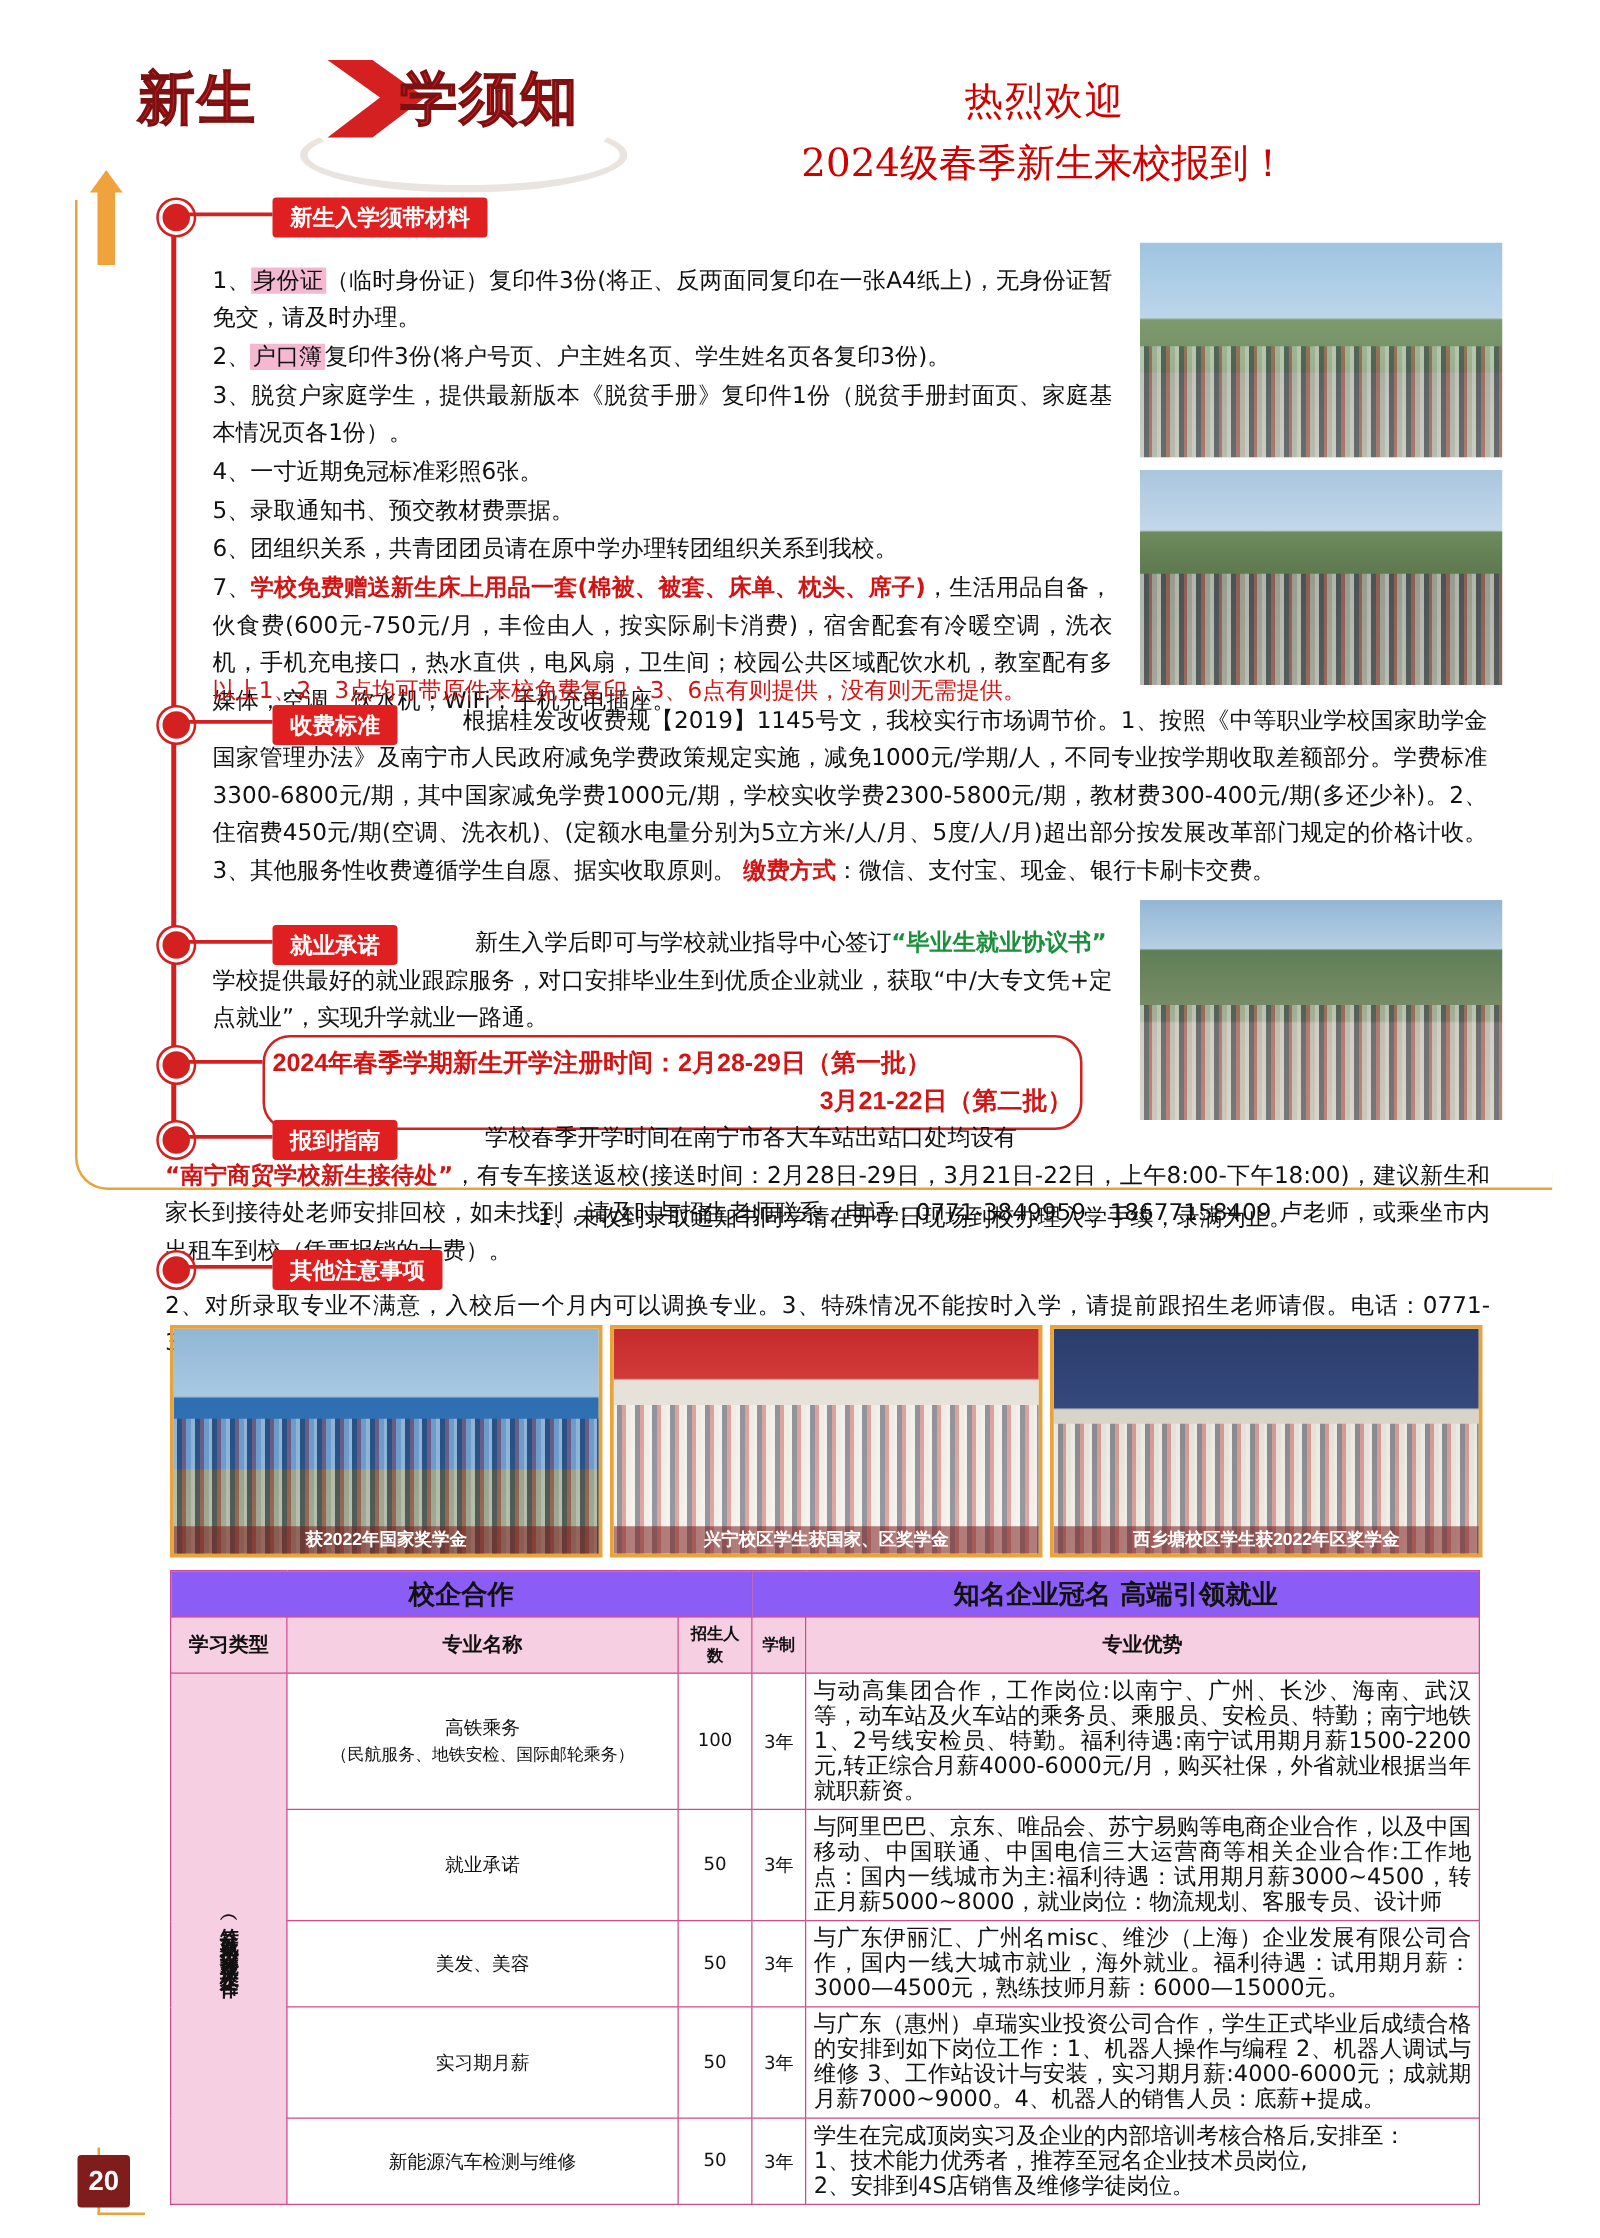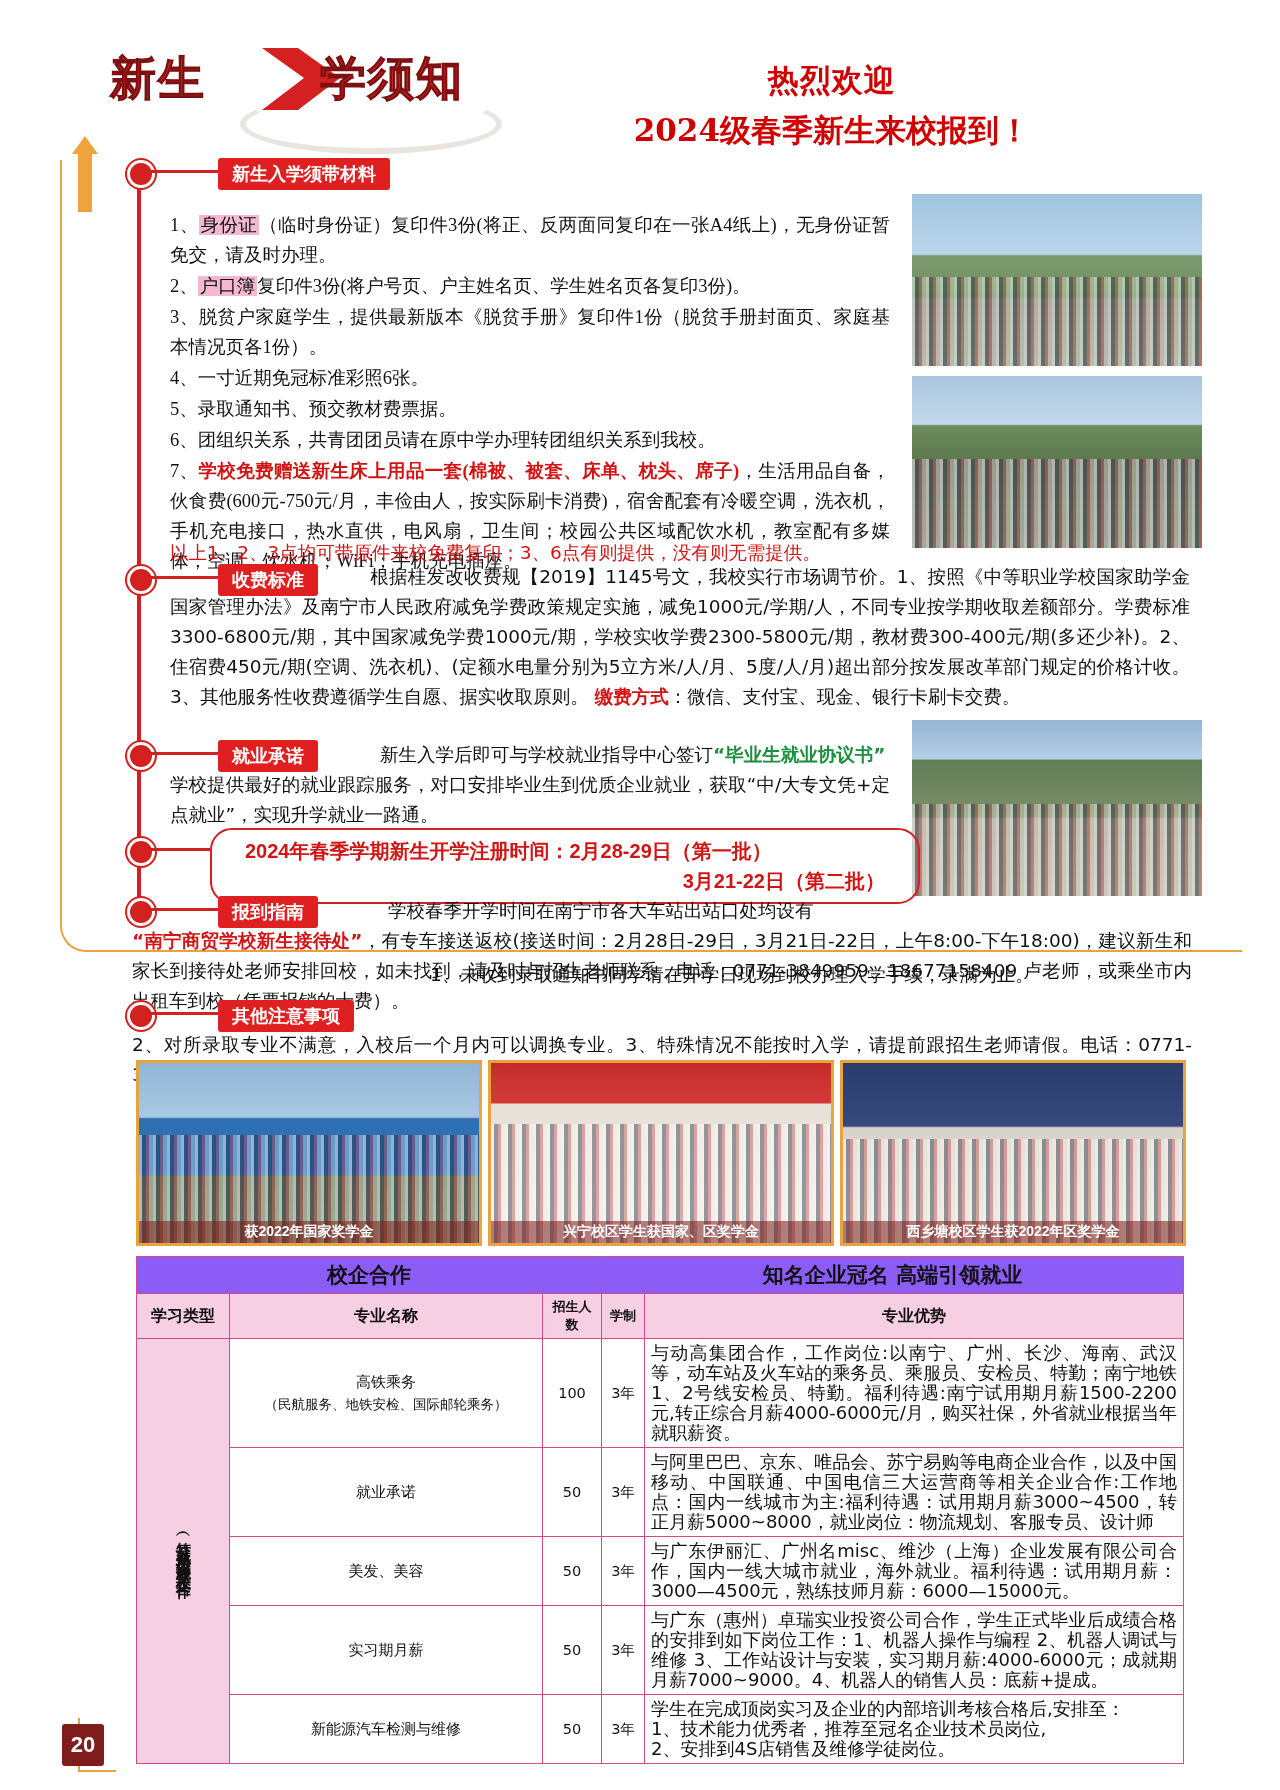--- a/index.html
+++ b/index.html
@@ -22,21 +22,21 @@
   .mast-arrow{
     position:absolute;left:148px;top:-4px;width:86px;height:70px;z-index:2;
   }
   .mast-swoosh{
     position:absolute;left:130px;top:46px;width:250px;height:48px;
     border:6px solid #e9e4df;border-radius:50%;border-top-color:transparent;
     z-index:1;
   }
   .welcome{
     position:absolute;right:250px;top:60px;text-align:center;
-    color:#d00000;font-weight:bold;
+    color:#d00000;font-weight:normal;
     font-family:"DejaVu Serif","Liberation Serif",serif;
   }
   .welcome .l1{font-size:31px;letter-spacing:1px;}
   .welcome .l2{font-size:31px;margin-top:8px;}
 
   
   .spine{position:absolute;left:137px;top:168px;width:4px;height:740px;background:#d32020;}
   .spine-arrow{position:absolute;left:78px;top:152px;width:14px;height:60px;background:#f0a23c;}
   .spine-arrow:before{content:"";position:absolute;left:-6px;top:-16px;border-left:13px solid transparent;border-right:13px solid transparent;border-bottom:18px solid #f0a23c;}
   .outline-box{position:absolute;left:60px;top:160px;width:1180px;height:790px;border-left:2px solid #e8a33d;border-bottom:2px solid #e8a33d;border-bottom-left-radius:26px;}
@@ -53,37 +53,37 @@
   .body-txt{
     position:absolute;font-size:18.5px;line-height:30px;color:#111;
     font-family:"DejaVu Sans","Liberation Sans",sans-serif;
     text-align:justify;
   }
   .red{color:#d31414;}
   .bold{font-weight:bold;}
   .hl{background:#f4b9d0;padding:0 2px;}
   .hl-green{color:#1a8f3c;font-weight:bold;}
 
-  ol.list{margin:0;padding:0;list-style:none;font-family:Liberation Serif, serif;}
+  ol.list{margin:0;padding:0;list-style:none;}
   ol.list li{margin-bottom:1px;}
 
   
   .photo{position:absolute;border:2px solid #fff;background:#b9c7d2;overflow:hidden;}
   .ph-sky{background:linear-gradient(#9fc4e0 0%,#bcd6ea 35%,#7d9a6e 36%,#6f8f60 60%,#8a8f7c 61%,#9aa08c 100%);}
   .ph-crowd{background:linear-gradient(#a9c6de 0%,#c3d8ea 28%,#6e8b5c 29%,#5d7a50 48%,#6b7360 49%,#7d8470 100%);}
   .ph-assembly{background:linear-gradient(#93b6d4 0%,#b6cfe4 22%,#5f7f57 23%,#7e8f6b 55%,#a8a491 56%,#b6b2a0 100%);}
   .tiny-people{position:absolute;left:0;right:0;bottom:0;height:52%;
     background-image:repeating-linear-gradient(90deg,rgba(255,255,255,.55) 0 3px,rgba(30,40,70,.5) 3px 7px,rgba(200,60,60,.45) 7px 10px,rgba(255,255,255,.35) 10px 14px);
     opacity:.85;}
 
   
   .redbox{
     position:absolute;border:2px solid #d32020;border-radius:22px;
     color:#d31414;font-weight:bold;font-size:20px;line-height:30px;
-    padding:6px 33px;white-space:nowrap;
+    padding:6px 6px;white-space:nowrap;
   }
 
   
   .strip{position:absolute;left:136px;top:1060px;width:1050px;height:186px;display:flex;gap:6px;}
   .strip .cell{flex:1;position:relative;border:3px solid #e8a33d;overflow:hidden;}
   .cap{
     position:absolute;left:0;right:0;bottom:0;text-align:center;color:#fff;
     font-size:14px;font-weight:bold;background:rgba(120,30,30,.55);padding:2px 16px;
   }
   .s1{background:linear-gradient(#8fb6d6 0%,#a9c9e2 30%,#2e6fb0 31%,#2f74b8 62%,#6f7d5e 63%,#7c8a69 100%);}

